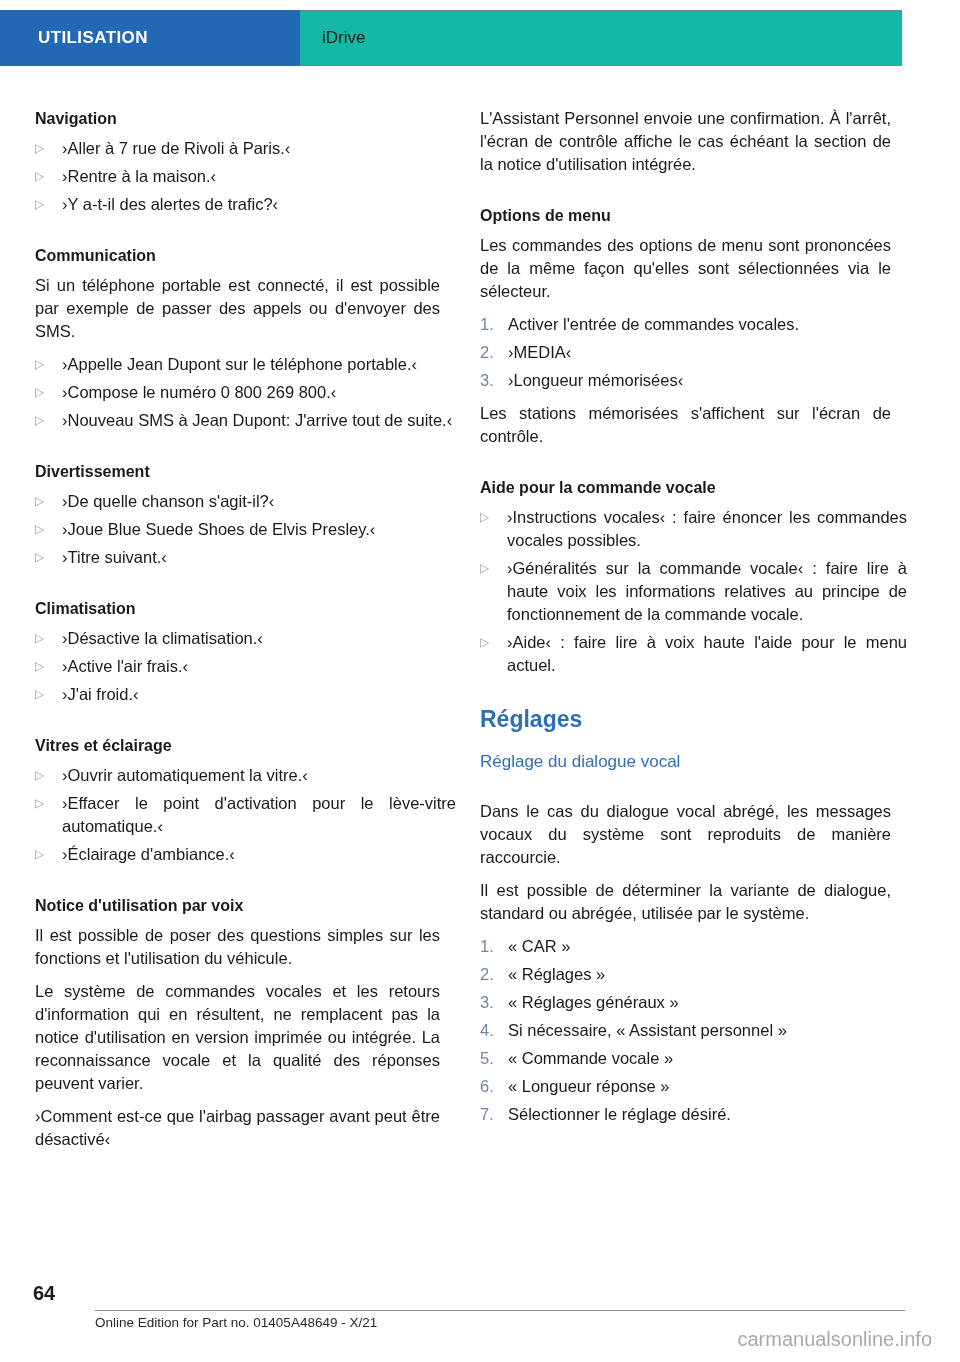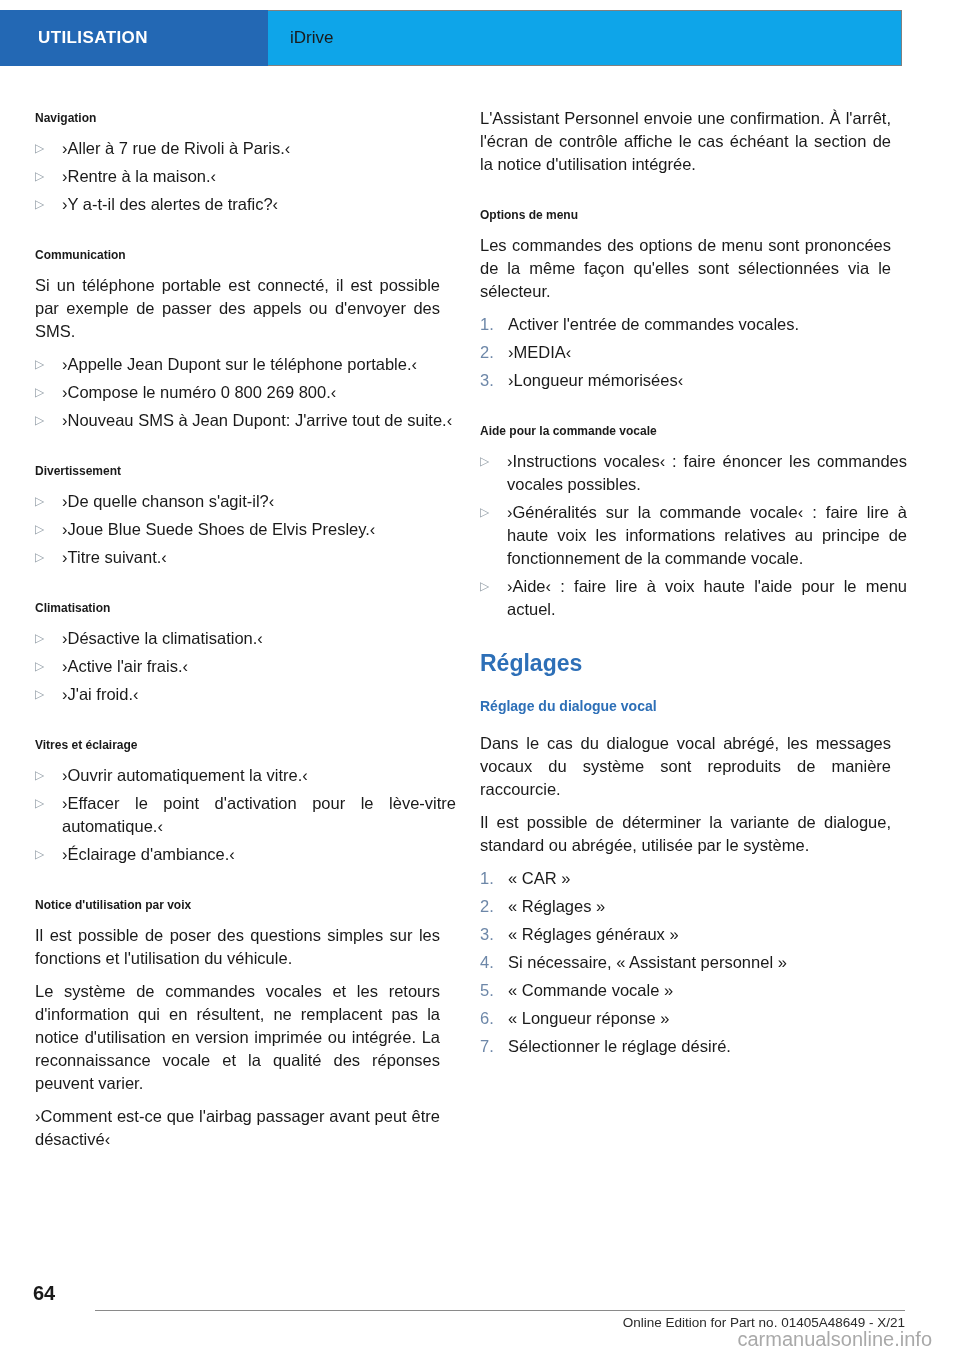--- a/index.html
+++ b/index.html
@@ -14,39 +14,39 @@
   }
 
   
   .header {
     position: absolute;
     top: 10px; left: 0;
     width: 902px; height: 56px;
     display: flex;
   }
   .header-section {
-    width: 268px; flex: none;
+    width: 300px; flex: none;
     background: var(--header-blue, #2368b4);
     color: #ffffff;
     display: flex; align-items: center;
     padding-left: 38px;
     box-sizing: border-box;
     font-size: 17px; font-weight: 700;
     letter-spacing: 0.4px;
   }
   .header-tab {
     flex: 1;
     border: 1px solid #808080;
     border-left: none;
     display: flex; align-items: center;
     padding-left: 22px;
     box-sizing: border-box;
     font-size: 17px;
     color: #1a1a1a;
-    background: #0ea5e9;
+    background: #14b8a6;
   }
 
   
   .content {
     position: absolute;
     top: 107px; left: 35px;
     display: flex; gap: 24px;
   }
   .col { box-sizing: border-box; }
   .col-left { width: 421px; }
@@ -54,36 +54,36 @@
 
   .para {
     margin: 0 16px 10px 0;
     font-size: 16.5px;
     line-height: 23px;
     text-align: justify;
     hyphens: auto;
   }
   .h3 {
     margin: 28px 0 7px 0;
-    font-size: 12px;
+    font-size: 16px;
     font-weight: 700;
     line-height: 23px;
   }
   .col > .h3:first-child { margin-top: 0; }
   .h1 {
     margin: 26px 0 14px 0;
     font-size: 23px;
     font-weight: 700;
     line-height: 32px;
     color: var(--heading-blue, #2d6fb7);
   }
   .h2 {
-    margin: 8px 0 13px 0;
-    font-size: 14px;
-    font-weight: 700;
+    margin: 8px 0 25px 0;
+    font-size: 17px;
+    font-weight: 400;
     line-height: 26px;
     color: var(--heading-blue, #2d6fb7);
   }
 
   ul.bullets, ol.numbered {
     list-style: none;
     margin: 0 0 10px 0;
     padding: 0;
   }
   .bullet-item, .numbered-item {
@@ -117,21 +117,21 @@
   .footer-rule {
     position: absolute;
     left: 95px; top: 1310px;
     width: 810px; height: 0;
     border-top: 1.5px solid #8a8a8a;
   }
   .edition {
     position: absolute;
     left: 95px; top: 1315px;
     width: 810px;
-    text-align: right;
+    text-align: left;
     font-size: 13.5px;
     color: #2a2a2a;
   }
   .watermark {
     position: absolute;
     right: 28px; top: 1328px;
     font-size: 20px;
     color: var(--watermark-gray, #a9a9a9);
   }
 </style>
@@ -243,20 +243,21 @@
           </li>
           <li class="numbered-item">
             <span class="num">2.</span>
             <span class="ntext">›MEDIA‹</span>
           </li>
           <li class="numbered-item">
             <span class="num">3.</span>
             <span class="ntext">›Longueur mémorisées‹</span>
           </li>
         </ol>
+        <p class="para">Les stations mémorisées s'affichent sur l'écran de contrôle.</p>
         <div class="h3">Aide pour la commande vocale</div>
         <ul class="bullets">
           <li class="bullet-item">
             <span class="tri">▷</span>
             <span class="btext">›Instructions vocales‹ : faire énoncer les commandes vocales possibles.</span>
           </li>
           <li class="bullet-item">
             <span class="tri">▷</span>
             <span class="btext">›Généralités sur la commande vocale‹ : faire lire à haute voix les informations relatives au principe de fonctionnement de la commande vocale.</span>
           </li>

